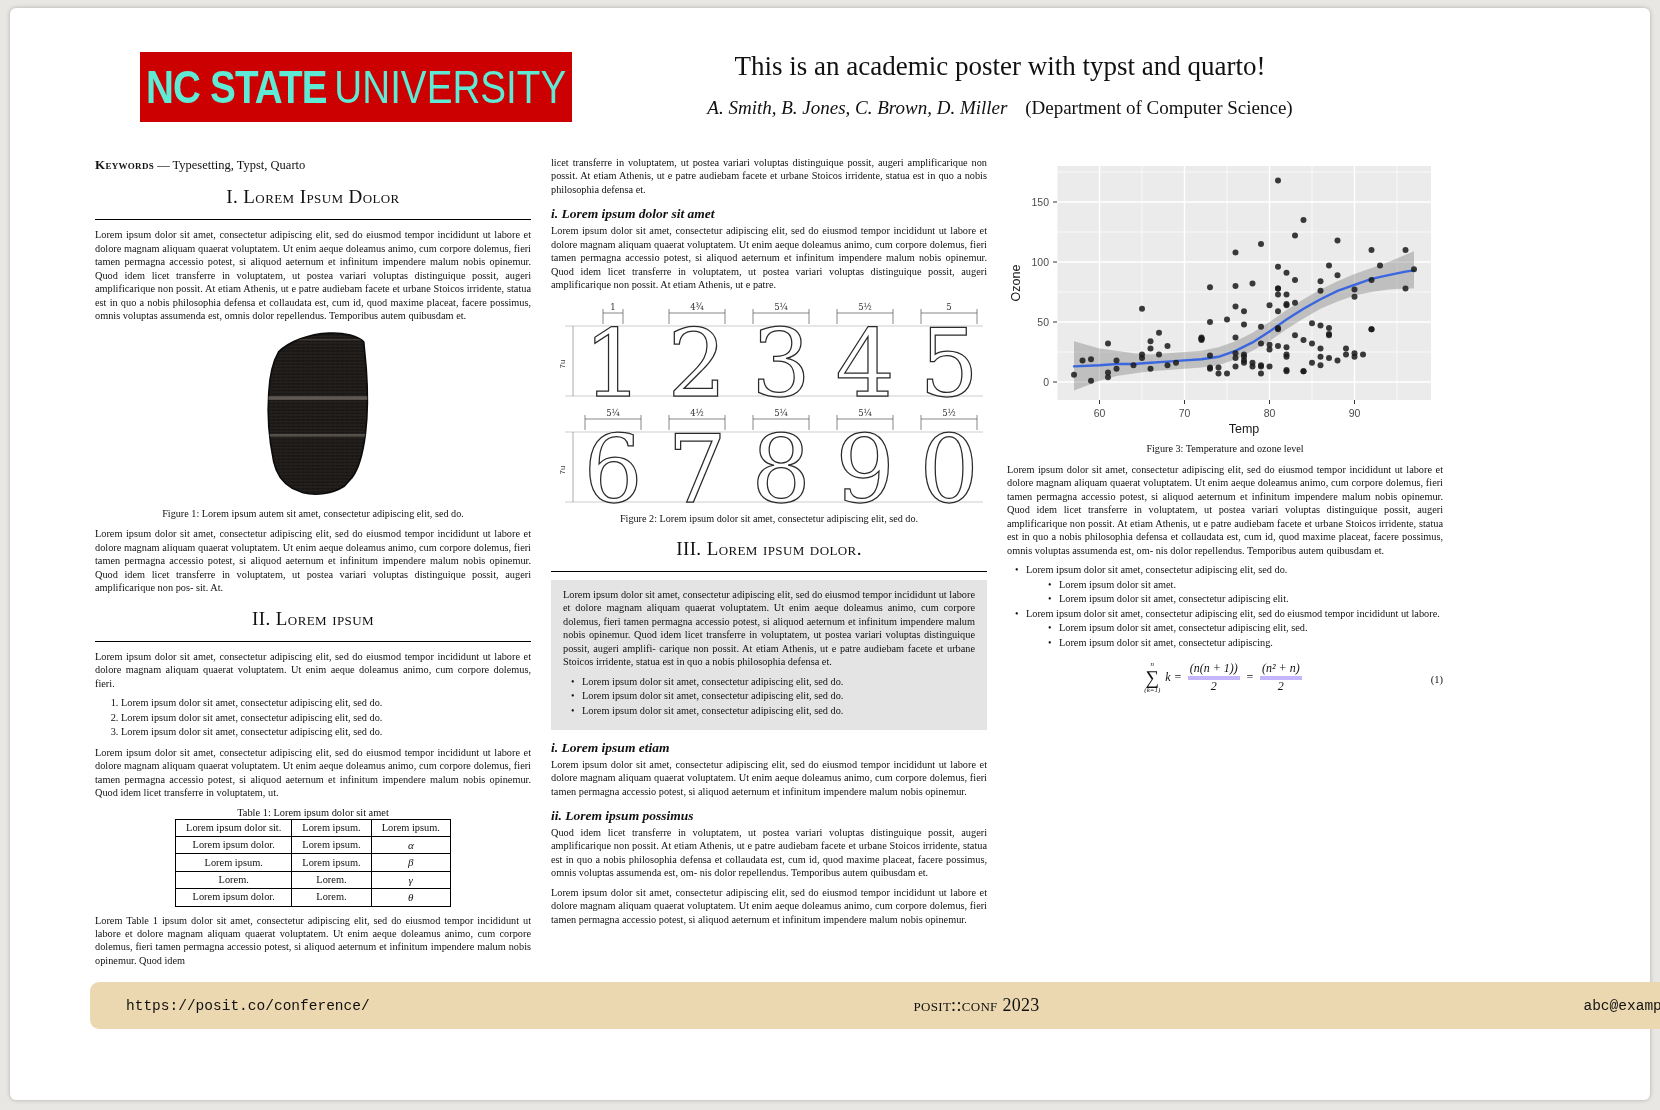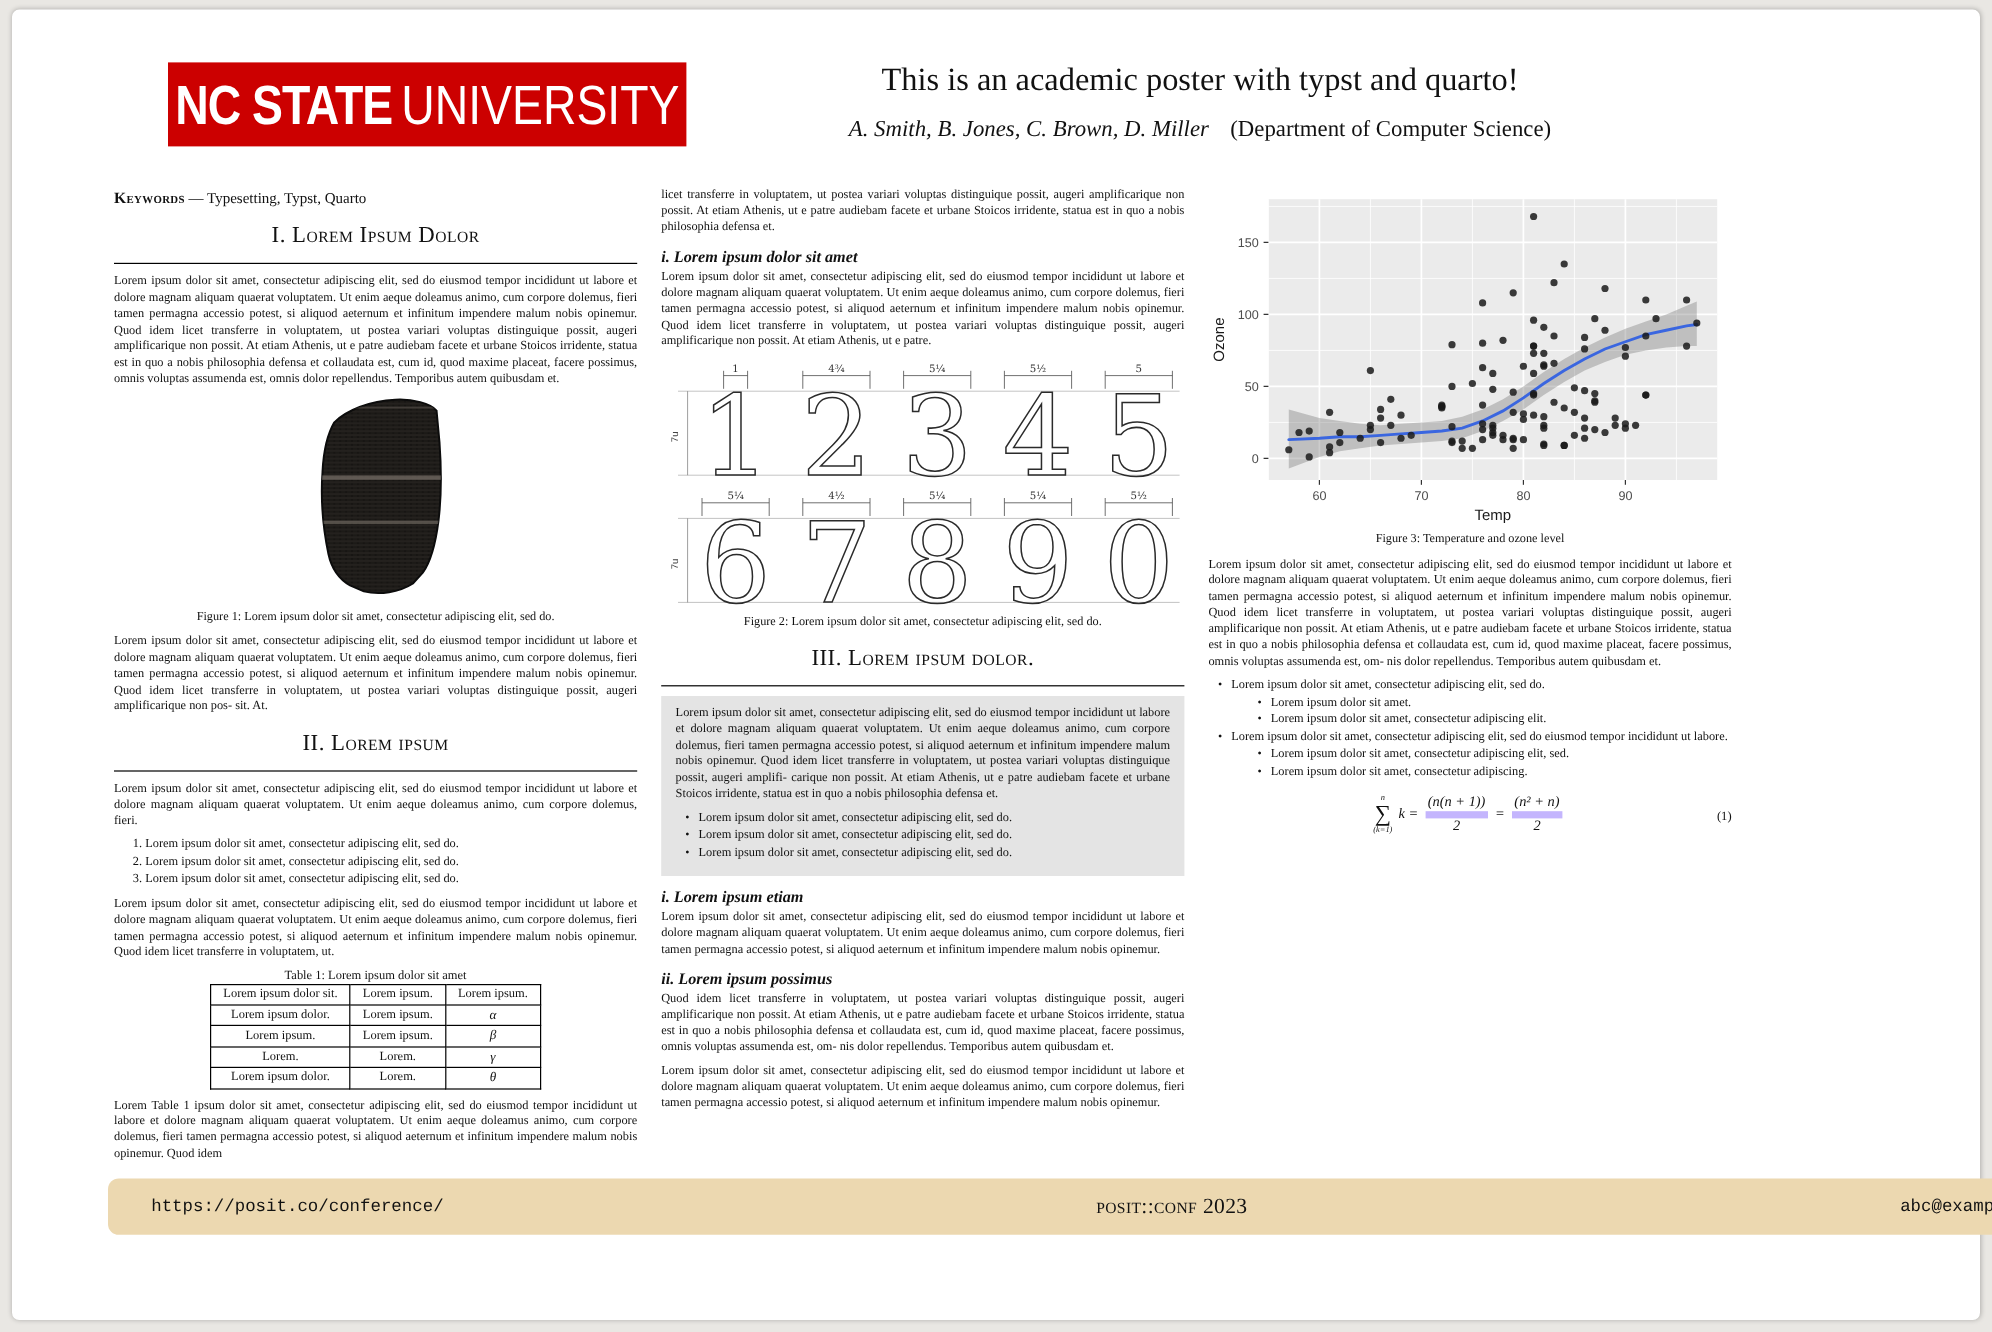--- a/index.html
+++ b/index.html
@@ -1,19 +1,19 @@
 <!DOCTYPE html>
 <html><head>
 <meta charset="utf-8">
 <style>
   html,body{margin:0;padding:0;}
   body{width:1660px;height:1110px;background:#e9e7e3;font-family:"Liberation Serif",serif;color:#111;position:relative;overflow:hidden;}
   .poster{position:absolute;left:10px;top:8px;width:1640px;height:1092px;background:#ffffff;border-radius:6px;box-shadow:0 0 4px rgba(0,0,0,.25);}
   
-  .logo{position:absolute;left:130px;top:44px;width:432px;height:70px;background:#cc0000;display:flex;align-items:center;justify-content:center;font-family:"Liberation Sans",sans-serif;color:#ffffff;}
+  .logo{position:absolute;left:130px;top:44px;width:432px;height:70px;background:#cc0000;display:flex;align-items:center;justify-content:center;font-family:"Liberation Sans",sans-serif;color:#5eead4;}
   .logo .t{transform:scaleX(.84);display:flex;gap:9px;white-space:nowrap;align-items:baseline;}
   .logo .b{font-weight:700;font-size:46px;letter-spacing:-1px;}
   .logo .r{font-weight:400;font-size:46px;letter-spacing:0;}
   .head-title{position:absolute;left:600px;width:780px;top:44px;text-align:center;}
   .head-title h1{font-size:27px;font-weight:400;margin:0;line-height:1.1;}
   .authors{margin-top:15px;font-size:19px;}
   .authors .names{font-style:italic;}
   .authors .affil{margin-left:13px;}
   
   .columns{position:absolute;left:85px;top:148px;width:1388px;height:828px;display:flex;gap:20px;overflow:hidden;}
@@ -42,21 +42,21 @@
   .digit-fig{margin:8px 0 0;}
   svg.digit-row{display:block;margin:0 0 6px;}
   
   .equation{display:flex;align-items:center;justify-content:center;margin-top:12px;position:relative;font-size:12px;}
   .eq-num{position:absolute;right:0;top:12px;font-size:10.5px;}
   .sum{display:inline-flex;flex-direction:column;align-items:center;line-height:1;margin-right:3px;}
   .sum .top{font-size:7px;font-style:italic;}
   .sum .sig{font-size:19px;}
   .sum .bot{font-size:7px;font-style:italic;}
   .frac{display:inline-flex;flex-direction:column;align-items:center;margin:0 4px;font-style:italic;line-height:1.15;}
-  .frac .num{border-bottom:6px solid #c4b5fd;padding:0 2px;}
+  .frac .num{border-bottom:4px solid #c4b5fd;padding:0 2px;}
   .eqvar{font-style:italic;margin:0 2px;}
   
   .chart-fig{margin:2px 0 0;}
   
   .footer-bar{position:absolute;left:80px;top:974px;width:1660px;height:47px;background:#ecd8b0;border-radius:9px;display:flex;align-items:center;justify-content:space-between;padding:0 36px;box-sizing:border-box;}
   .f-mono{font-family:"Liberation Mono",monospace;font-size:14.5px;}
   .f-center{font-size:18px;font-variant:small-caps;letter-spacing:.3px;}
 </style>
 </head>
 <body>
@@ -101,21 +101,21 @@
               <path d="M 48,28 C 60,16 84,6 110,5 C 128,4 146,9 152,16 L 155,48 C 157,76 157,104 154,128 C 151,152 146,170 138,181 L 128,192 C 114,201 94,204 78,200 L 64,194 C 52,187 45,176 42,162 C 37,138 34,106 36,78 C 37,58 41,40 48,28 Z"></path>
             </clipPath>
           </defs>
           <path d="M 48,28 C 60,16 84,6 110,5 C 128,4 146,9 152,16 L 155,48 C 157,76 157,104 154,128 C 151,152 146,170 138,181 L 128,192 C 114,201 94,204 78,200 L 64,194 C 52,187 45,176 42,162 C 37,138 34,106 36,78 C 37,58 41,40 48,28 Z" fill="url(#stoneTex)" stroke="#0c0c0c" stroke-width="2"></path>
           <g clip-path="url(#stoneClip)">
             <rect x="30" y="82" width="130" height="4.5" fill="#8a8178" opacity="0.6"></rect>
             <rect x="30" y="128" width="130" height="3.5" fill="#8a8178" opacity="0.5"></rect>
             <rect x="30" y="12" width="130" height="2" fill="#6b645c" opacity="0.4"></rect>
           </g>
         </svg>
-        <figcaption>Figure 1:  Lorem ipsum dolor sit amet, consectetur adipiscing elit, sed do.</figcaption>
+        <figcaption>Figure 1:  Lorem ipsum autem sit amet, consectetur adipiscing elit, sed do.</figcaption>
       </figure>
 
       <p>Lorem ipsum dolor sit amet, consectetur adipiscing elit, sed do eiusmod tempor incididunt ut labore et dolore magnam aliquam quaerat voluptatem. Ut enim aeque doleamus animo, cum corpore dolemus, fieri tamen permagna accessio potest, si aliquod aeternum et infinitum impendere malum nobis opinemur. Quod idem licet transferre in voluptatem, ut postea variari voluptas distinguique possit, augeri amplificarique non pos- sit. At.</p>
 
       <h2 class="section">II. Lorem ipsum</h2>
       <hr class="rule">
       <p>Lorem ipsum dolor sit amet, consectetur adipiscing elit, sed do eiusmod tempor incididunt ut labore et dolore magnam aliquam quaerat voluptatem. Ut enim aeque doleamus animo, cum corpore dolemus, fieri.</p>
       <ol class="numlist">
         <li>Lorem ipsum dolor sit amet, consectetur adipiscing elit, sed do.</li>
         <li>Lorem ipsum dolor sit amet, consectetur adipiscing elit, sed do.</li>

